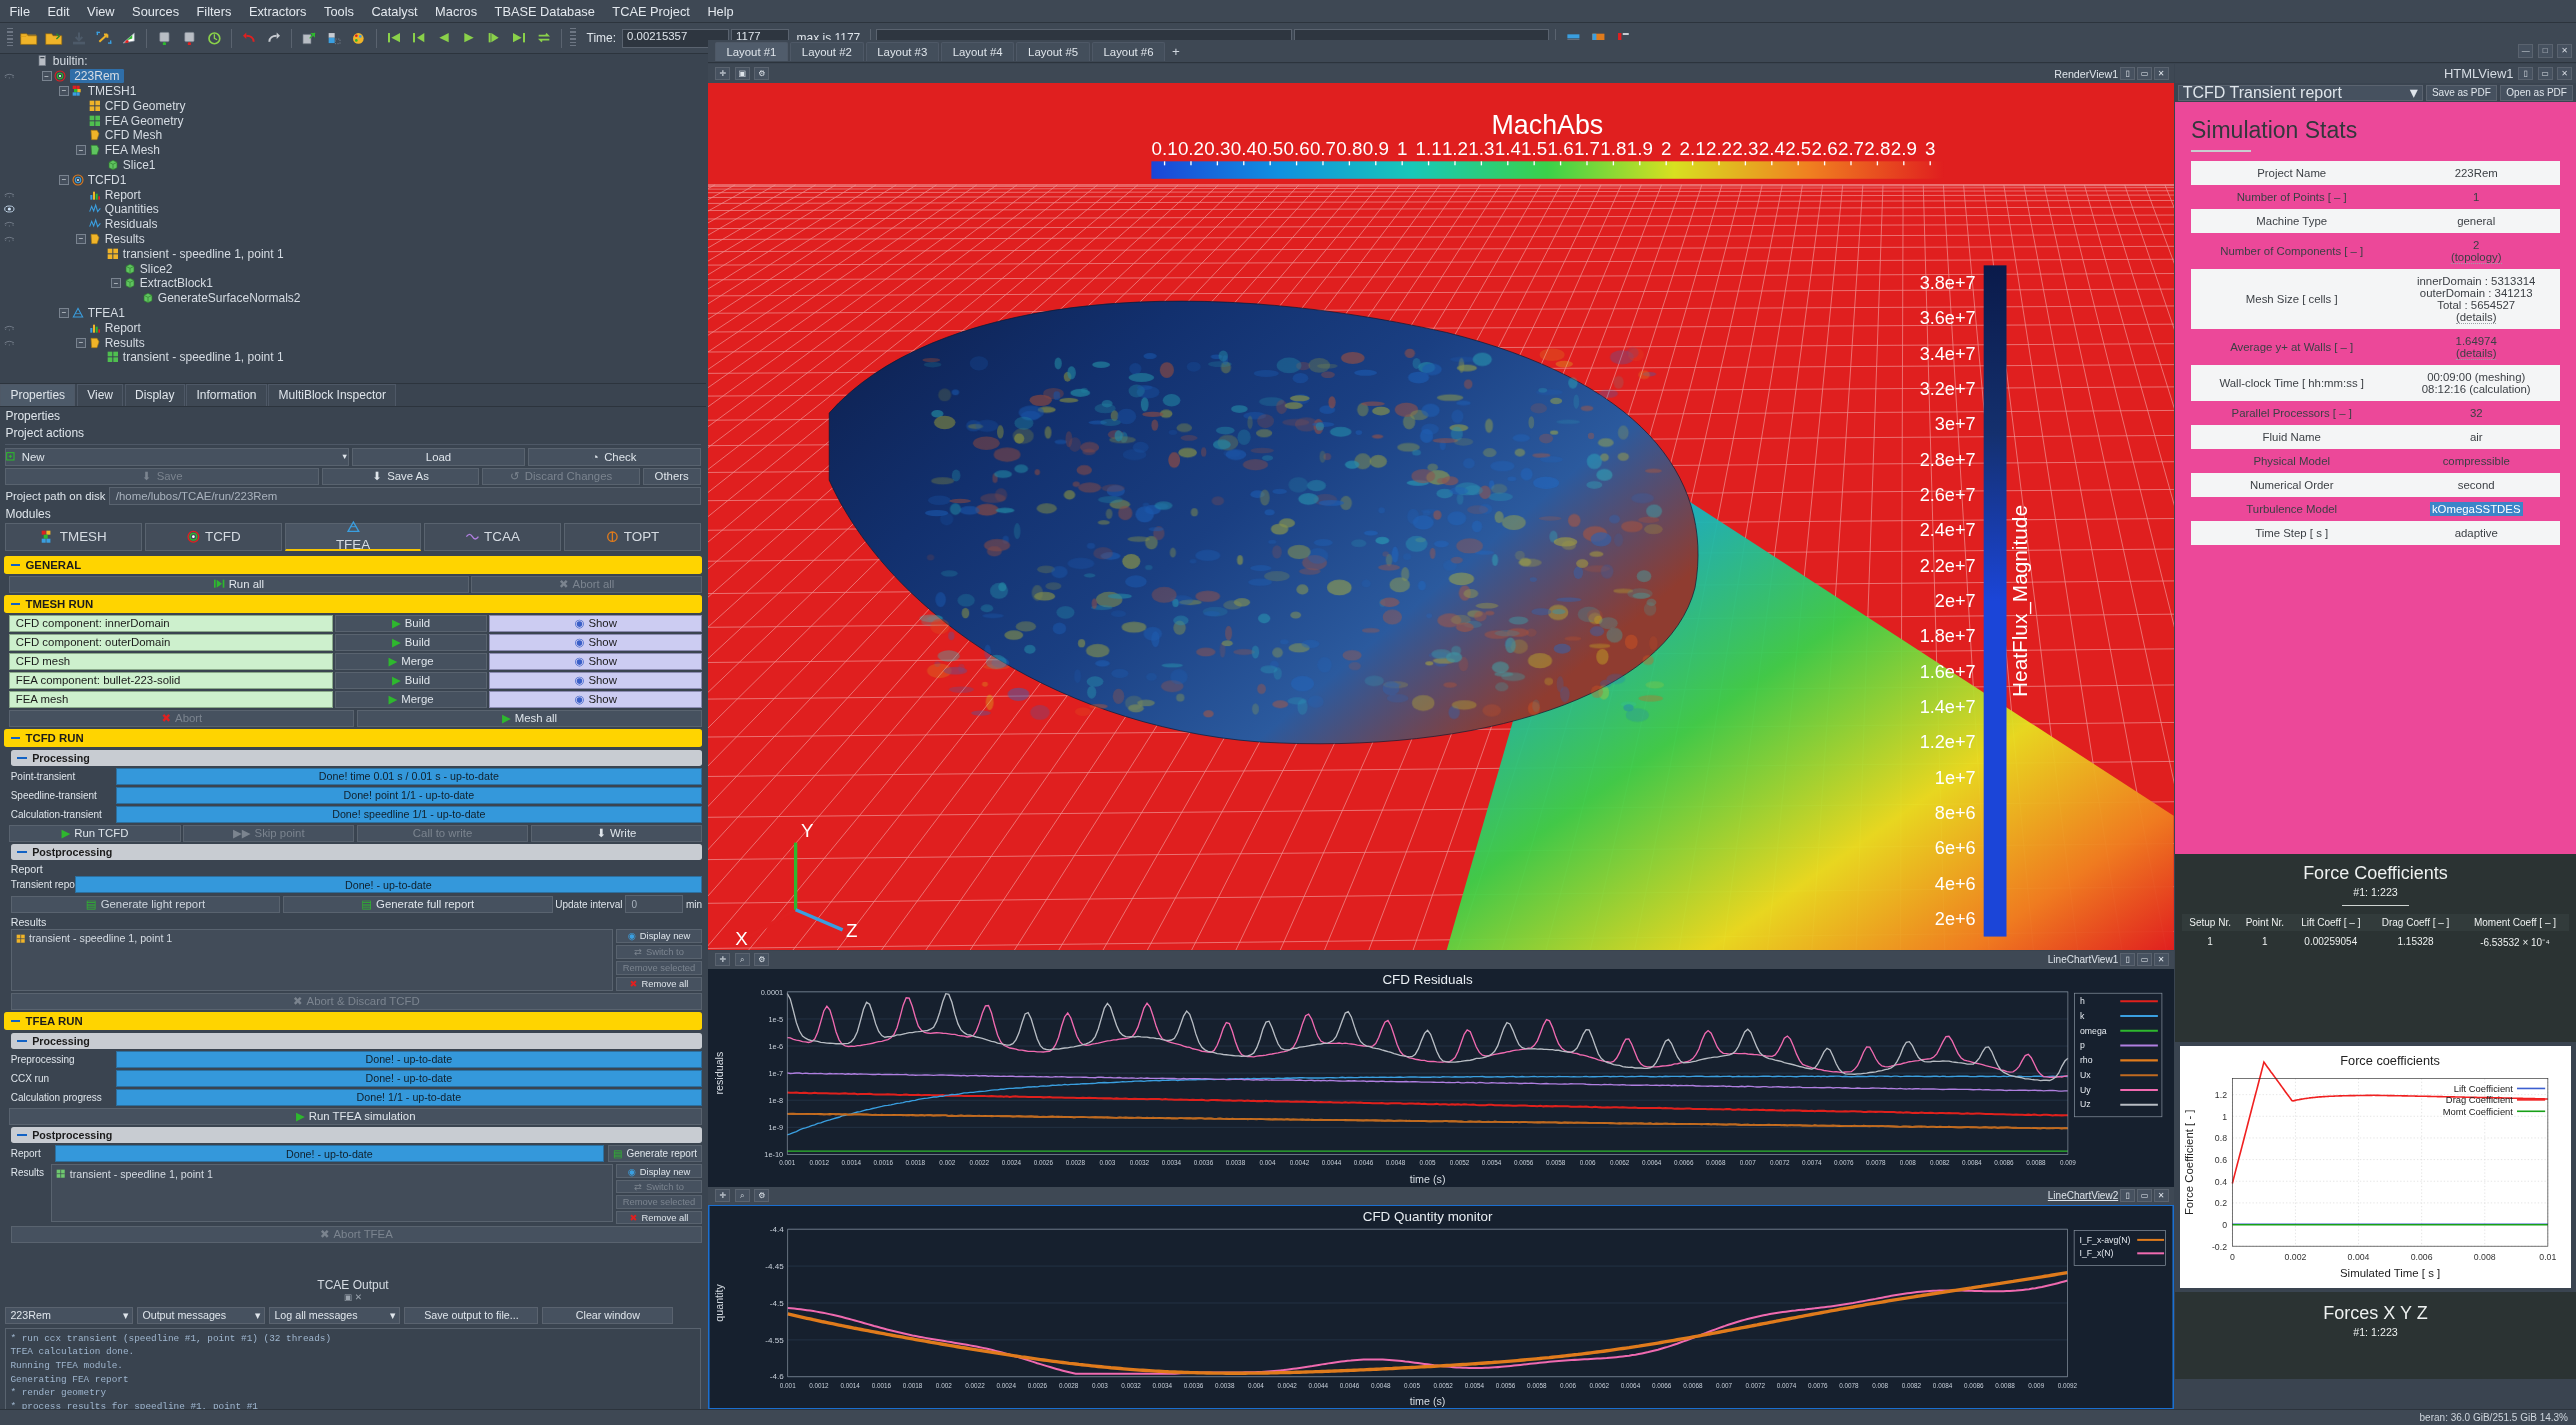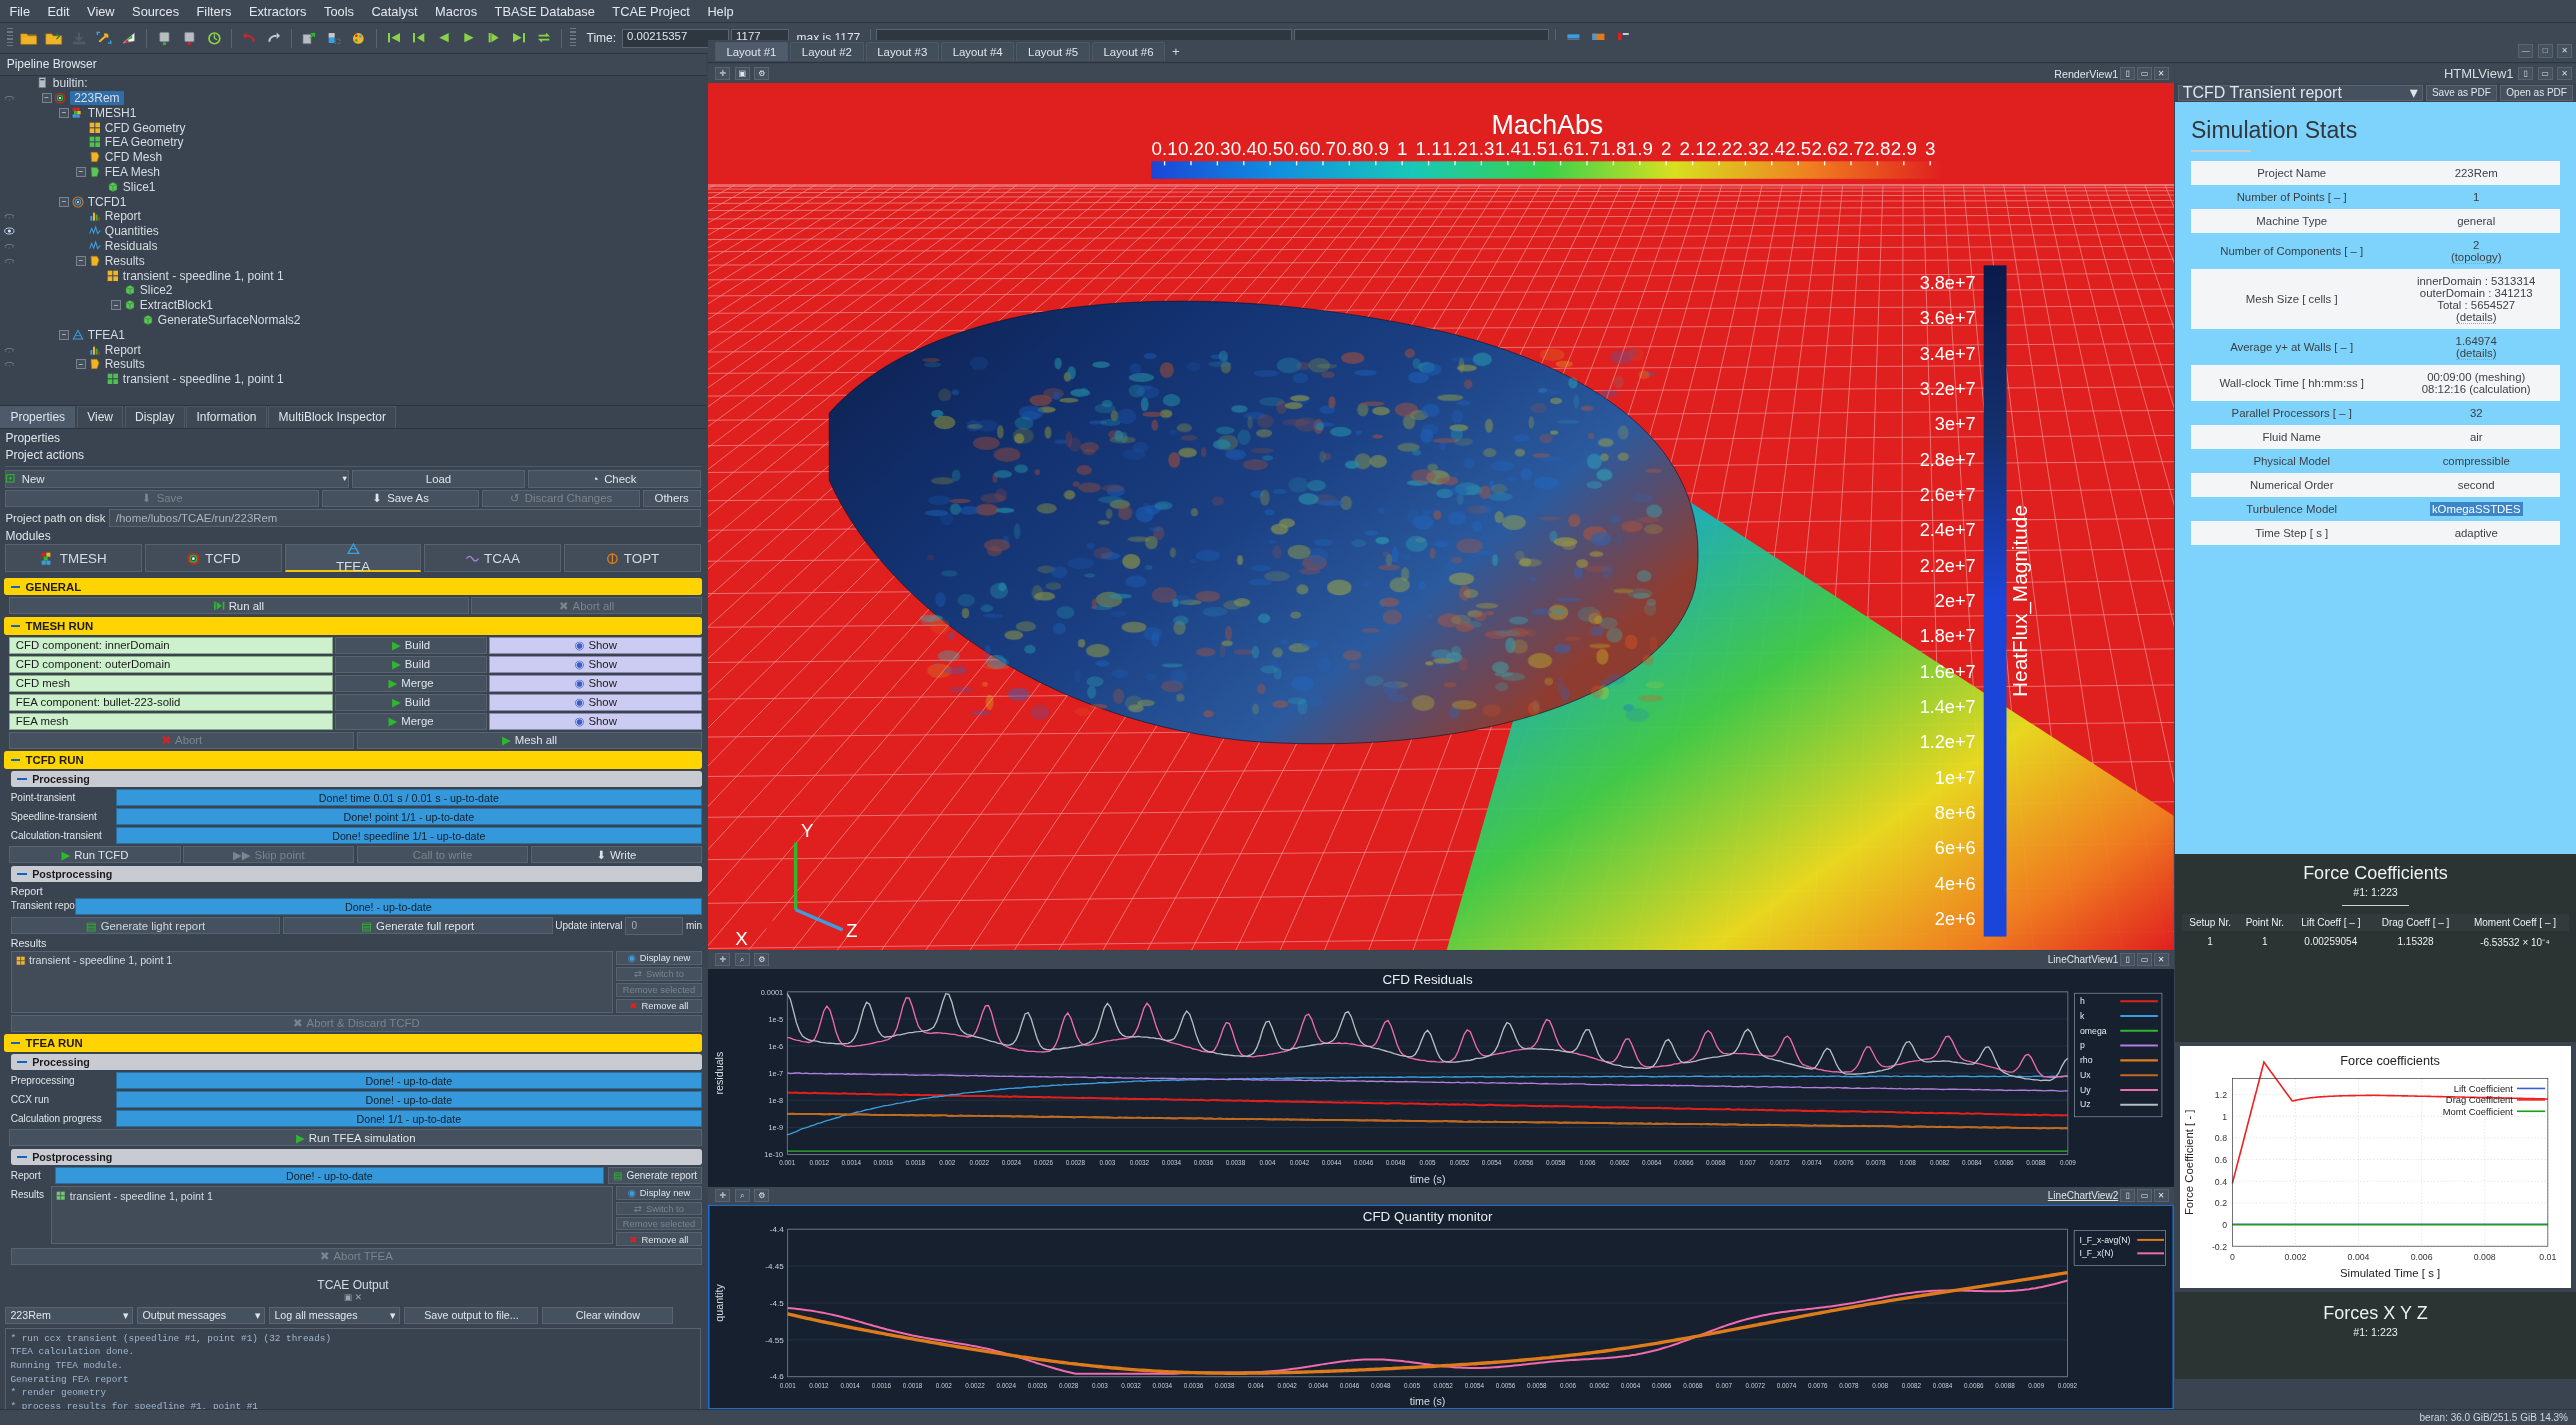--- a/index.html
+++ b/index.html
@@ -112,21 +112,21 @@
   
   #rightpanel{ position:absolute; left:2175px; top:64px; width:401px; height:1289px;
      background:#3a4450; }
   #reportbar{ height:19px; display:flex; align-items:center; gap:2.7px; padding:1.3px 2.7px;
      background:#3a4450;}
   .selectbox{ flex:1; background:#46515f; border:0.7px solid #5a636f; height:16px;
      display:flex;align-items:center;justify-content:space-between;padding:0 4px;
      font-size:16px;color:#dfe5eb;}
   .rbtn{ background:#46515f;border:0.7px solid #5a636f;height:16px;padding:0 5.4px;
      display:flex;align-items:center;font-size:10px;color:#dfe5eb;}
-  #statsdoc{ background:#7dd3fc; color:#3b3f44; padding:14.8px 16px; height:752px;
+  #statsdoc{ background:#ec4899; color:#3b3f44; padding:14.8px 16px; height:752px;
      overflow:hidden;}
   #statsdoc h1{ font-size:23px; font-weight:normal; color:#33373c; margin-bottom:6.7px;}
   .rule{ width:60px;height:1.3px;background:#c9ccd0;margin-bottom:9.4px;}
   table.stats{ width:100%; border-collapse:collapse; font-size:11.4px;}
   table.stats td{ padding:6px 5.4px; text-align:center; vertical-align:middle;}
   table.stats tr:nth-child(odd){ background:#f4f5f6; }
   .dotted{ border-bottom:0.7px dotted #9aa0a6; }
   .hl{ background:#3b85c8; color:#fff; padding:0.7px 2px;}
   #forcepane{ background:#2b3333; color:#eef1f0; padding:9.4px 6.7px 4px; height:188px;}
   #forcepane h2{ font-size:18px;font-weight:normal;text-align:center;}
@@ -351,21 +351,20 @@
   <div style="flex:1"></div>
   <div style="display:flex;gap:2.7px;padding-right:4px;">
     <div class="vhbtn">—</div>
     <div class="vhbtn">□</div>
     <div class="vhbtn">✕</div>
   </div>
 </div>
 
 <div id="leftpanel">
 
-  <div class="panel-title">Pipeline Browser</div>
 
   <div id="pipeline">
       <div class="tree-row">
         <span class="tree-eye"></span>
         <span style="display: inline-block; width: 0px;"></span>
         <span style="display: inline-block; width: 12.8px;"></span>
         <span class="tico">
           <svg width="12" height="12" viewBox="0 0 18 18">
             <rect x="3" y="1" width="10" height="15" fill="#b8bdc4" stroke="#6b7480"></rect>
             <rect x="5" y="3" width="6" height="2" fill="#3a4450"></rect>

